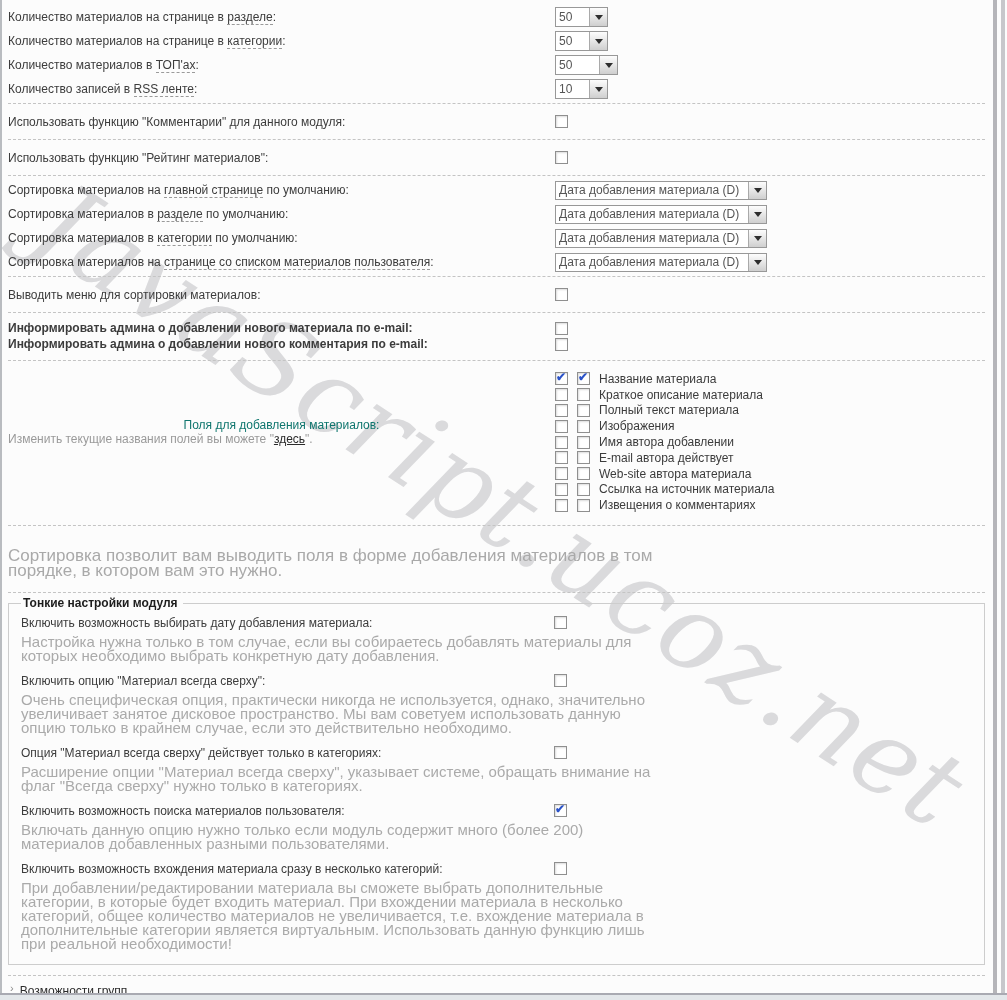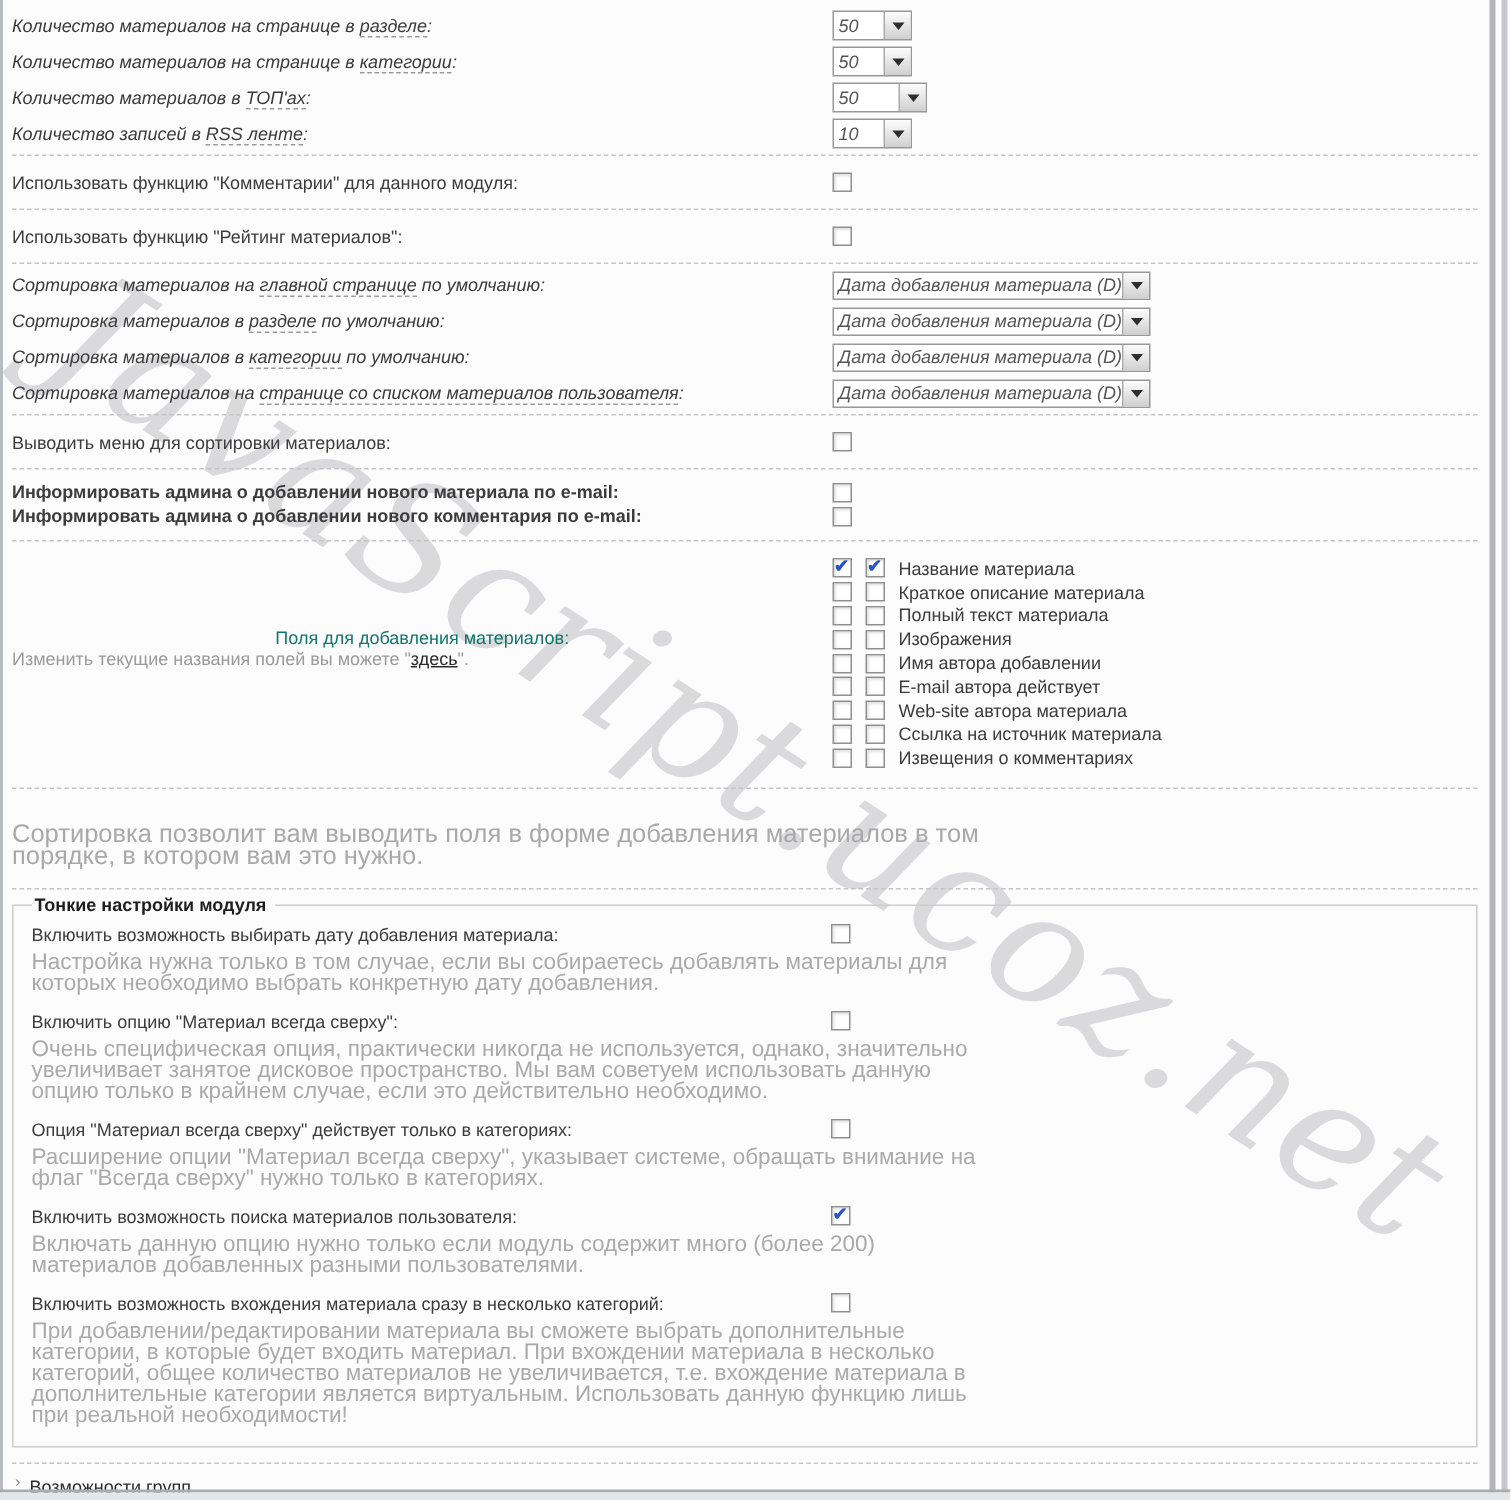--- a/index.html
+++ b/index.html
@@ -15,21 +15,21 @@
 
   
   .watermark { position:absolute; z-index:1; left:80px; top:160px; white-space:nowrap;
                font-family:"DejaVu Serif", serif; font-style:italic; font-size:106px; letter-spacing:2px;
                color:rgba(140,140,146,0.30); transform:rotate(33deg); transform-origin:0 0;
                pointer-events:none; }
 
   .content { position:relative; z-index:2; padding:5px 22px 0 8px; }
 
   .row { display:flex; align-items:center; }
-  .r24 { height:24px;font-style:italic; }
+  .r24 { height:24px; }
   .r30 { height:31px; }
   .r16 { height:16px;font-weight:bold; }
   .lbl { width:547px; flex:none; color:#3c3c3c; }
   .term { border-bottom:1px dashed #9a9a9a; cursor:help; }
 
   hr.sep { border:none; border-top:1px dashed #c4c4c4; margin:2px 0; height:0; }
 
   
   .sel { display:inline-flex; align-items:stretch; height:20px; box-sizing:border-box;
          border:1px solid #989898; background:#fff; cursor:default; }

